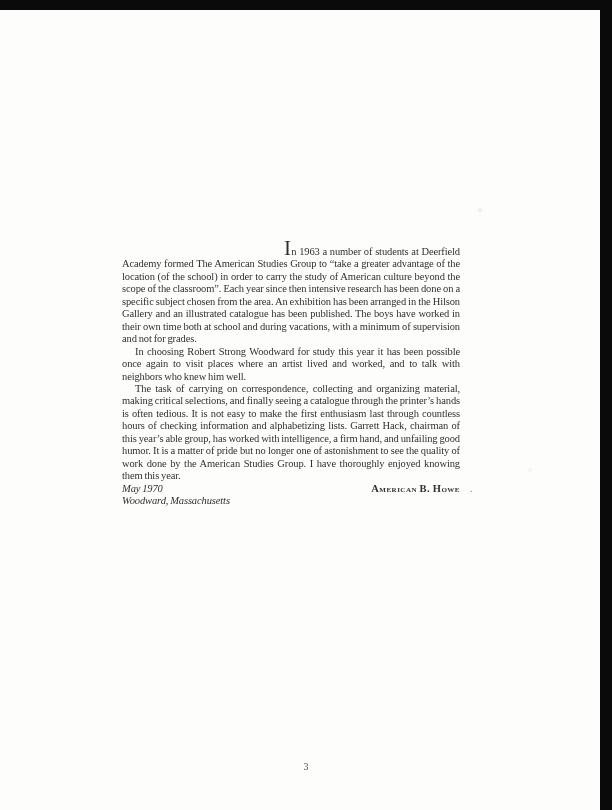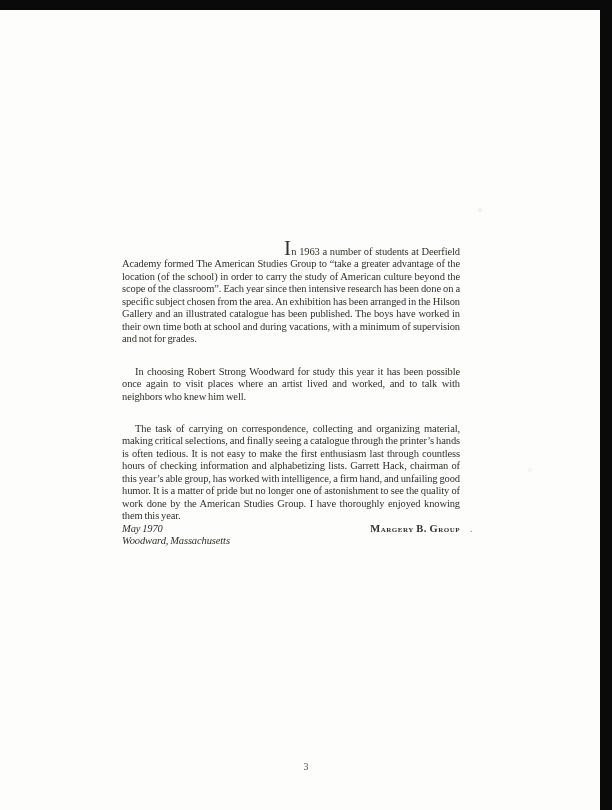--- a/index.html
+++ b/index.html
@@ -42,21 +42,21 @@
     font-size: 10.5px;
     line-height: 12.45px;
     letter-spacing: -0.12px;
     word-spacing: -0.6px;
     text-align: justify;
   }
   p.para {
     margin: 0;
     padding: 0;
   }
-  p.para.indent { text-indent: 13px; margin-top: 20px; }
+  p.para.indent { text-indent: 13px; }
   p.opening { text-indent: 162px; }
   .bigcap {
     font-size: 21px;
     line-height: inherit;
     letter-spacing: 0.3px;
   }
   .sig-line {
     display: flex;
     justify-content: space-between;
     align-items: flex-start;
@@ -99,21 +99,21 @@
 
   <main class="text-block">
     <p class="para opening"><span class="bigcap">I</span><span>n 1963 a number of students at Deerfield Academy formed The American Studies Group to “take a greater advantage of the location (of the school) in order to carry the study of American culture beyond the scope of the classroom”. Each year since then intensive research has been done on a specific subject chosen from the area. An exhibition has been arranged in the Hilson Gallery and an illustrated catalogue has been published. The boys have worked in their own time both at school and during vacations, with a minimum of supervision and not for grades.</span></p>
 
     <p class="para indent">In choosing Robert Strong Woodward for study this year it has been possible once again to visit places where an artist lived and worked, and to talk with neighbors who knew him well.</p>
 
     <p class="para indent">The task of carrying on correspondence, collecting and organizing material, making critical selections, and finally seeing a catalogue through the printer’s hands is often tedious. It is not easy to make the first enthusiasm last through countless hours of checking information and alphabetizing lists. Garrett Hack, chairman of this year’s able group, has worked with intelligence, a firm hand, and unfailing good humor. It is a matter of pride but no longer one of astonishment to see the quality of work done by the American Studies Group. I have thoroughly enjoyed knowing them this year.</p>
 
     <div class="sig-line">
       <span class="sig-date">May 1970</span>
-      <span class="sig-name"><span>Margery B. Group</span><span class="stray">.</span></span>
+      <span class="sig-name"><span>American B. Howe</span><span class="stray">.</span></span>
     </div>
 
     <div class="sig-line">
       <span class="sig-place">Woodward, Massachusetts</span>
     </div>
   </main>
 
   <div class="page-number">3</div>
 </div>
 

